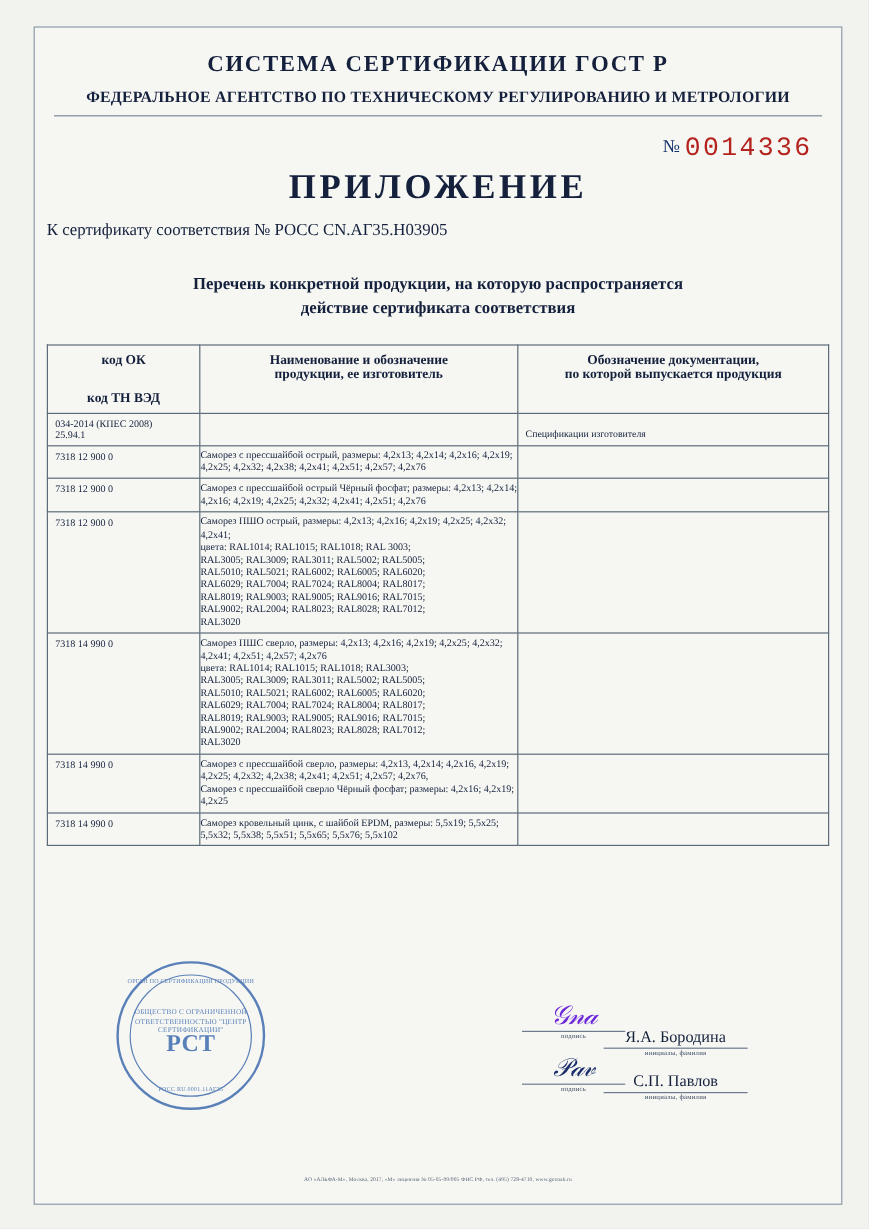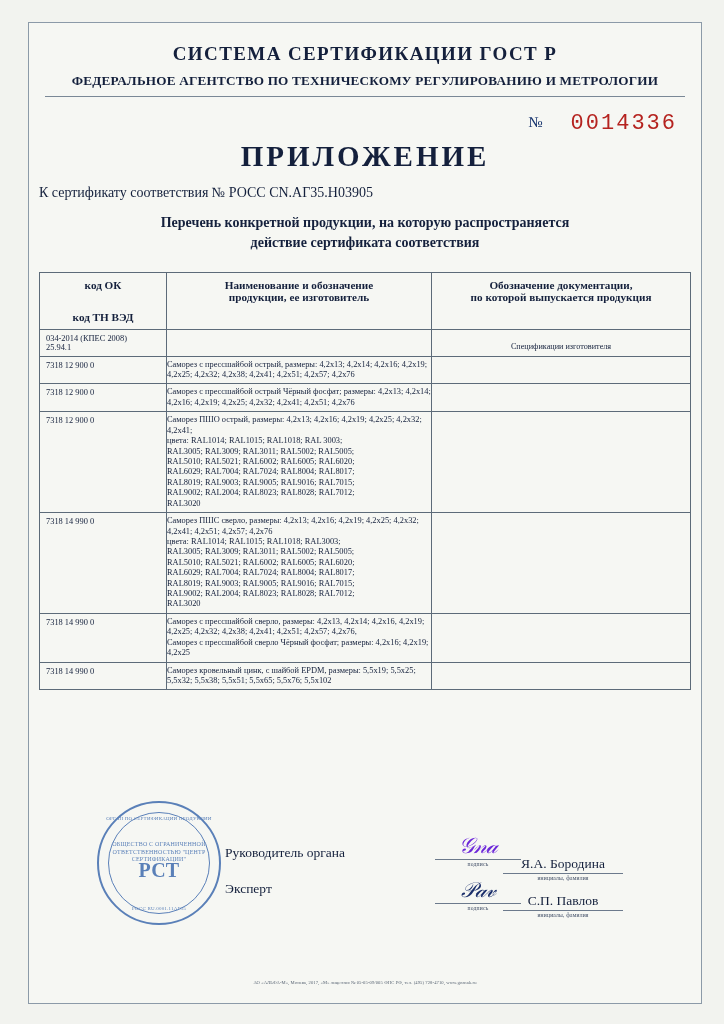--- a/index.html
+++ b/index.html
@@ -55,39 +55,38 @@
   .num-line .lbl{
     color:#12306b;
     font-size:15px;
     vertical-align:2px;
   }
   .num-line .val{
     color:#b5231f;
     font-size:22px;
     letter-spacing:2px;
     font-family:"Liberation Mono", monospace;
-    margin-left:24px;
   }
   .title{
     text-align:center;
     font-size:29px;
     letter-spacing:3px;
     font-weight:bold;
     margin-top:4px;
     color:#14203c;
   }
   .certline{
     margin-top:12px;
     font-size:14px;
     color:#14203c;
   }
   .certline .cv{ font-weight:normal; }
   .subt{
     text-align:center;
-    margin-top:12px;
+    margin-top:27px;
     font-size:14px;
     font-weight:bold;
     line-height:1.45;
     color:#14203c;
   }
   
   table.main{
     width:100%;
     border-collapse:collapse;
     margin-top:18px;
@@ -118,21 +117,21 @@
   td.code .top{display:block;}
   td.desc{
     font-size:8.4px;
     line-height:1.24;
     padding:3px 0;
     color:#14203c;
   }
   td.doc{
     font-size:8.2px;
     padding:12px 6px 3px 6px;
-    text-align:center;
+    text-align:left;
     color:#14203c;
   }
   
   .sig{
     position:absolute;
     left:18px;right:12px;
     bottom:64px;
     height:120px;
   }
   .stamp{
@@ -349,24 +348,20 @@
         <div class="stamp">
           <div class="stamp-txt">
             <div class="st-t">ОРГАН ПО СЕРТИФИКАЦИИ ПРОДУКЦИИ</div>
             <div class="st-c">ОБЩЕСТВО С ОГРАНИЧЕННОЙ ОТВЕТСТВЕННОСТЬЮ
 "ЦЕНТР СЕРТИФИКАЦИИ"</div>
             <div class="st-logo">РСТ</div>
             <div class="st-b">РОСС RU.0001.11АГ35</div>
           </div>
         </div>
 
-        <div class="roles">
-          <div>Руководитель органа</div>
-          <div>Эксперт</div>
-        </div>
 
         <div class="signs">
           <div class="sgn">𝒢𝓃𝒶</div>
           <div class="cap">подпись</div>
           <div class="sgn2">𝒫𝒶𝓋</div>
           <div class="cap">подпись</div>
         </div>
 
         <div class="names">
           <div class="nm">Я.А. Бородина</div>

